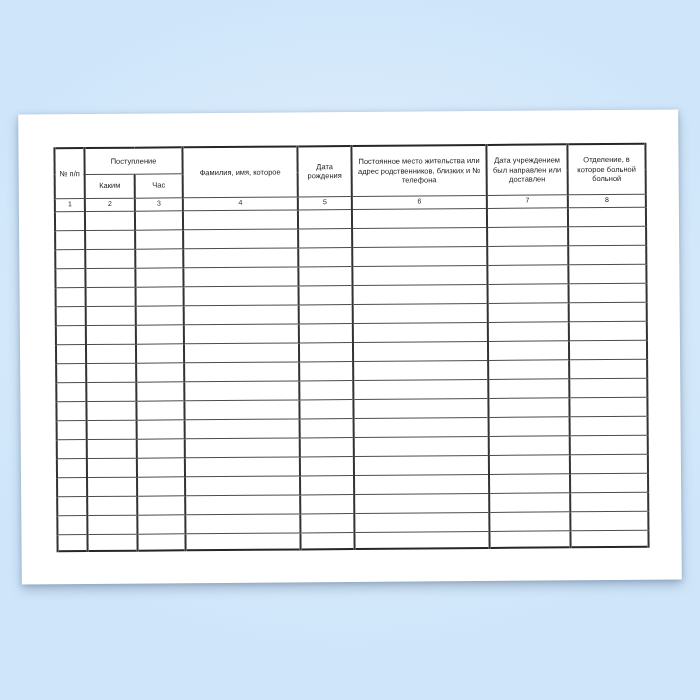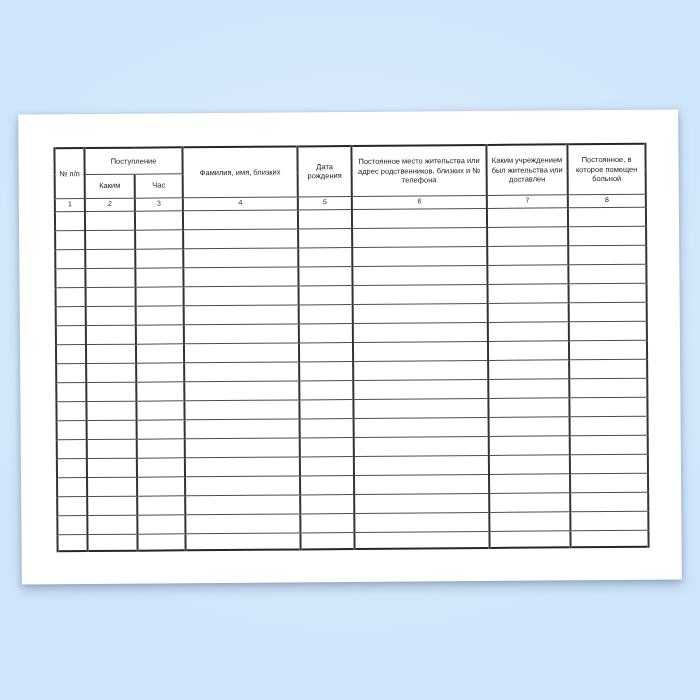--- a/index.html
+++ b/index.html
@@ -80,25 +80,25 @@
           <col class="c4">
         <col class="c5">
           <col class="c6">
           <col class="c7">
           <col class="c8">
       </colgroup>
       <thead>
         <tr class="hrow1">
           <th rowspan="2">№ п/п</th>
           <th colspan="2">Поступление</th>
-          <th rowspan="2">Фамилия, имя, близких</th>
+          <th rowspan="2">Фамилия, имя, которое</th>
           <th rowspan="2">Дата рождения</th>
           <th rowspan="2">Постоянное место жительства или адрес родственников, близких и № телефона</th>
-          <th rowspan="2" class="pad-narrow">Каким учреждением был жительства или доставлен</th>
-          <th rowspan="2" class="pad-narrow">Постоянное, в которое помещен больной</th>
+          <th rowspan="2" class="pad-narrow">Дата учреждением был направлен или доставлен</th>
+          <th rowspan="2" class="pad-narrow">Отделение, в которое больной больной</th>
         </tr>
         <tr class="hrow2">
           <th>Каким</th>
           <th>Час</th>
         </tr>
         <tr class="numrow">
           <td>1</td>
           <td>2</td>
           <td>3</td>
           <td>4</td>

